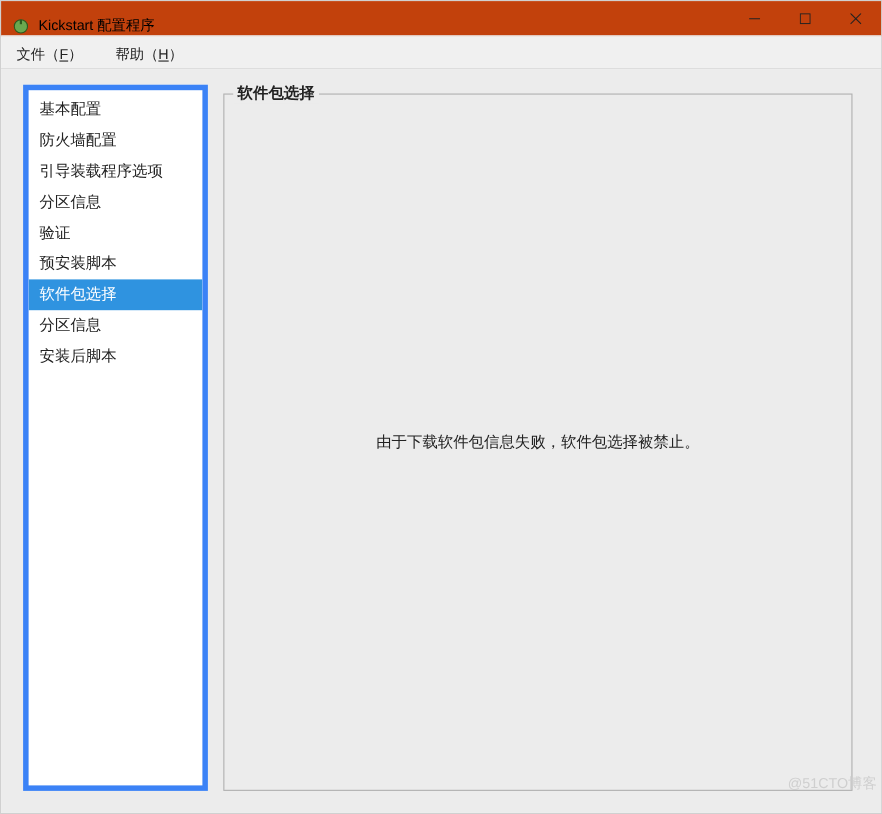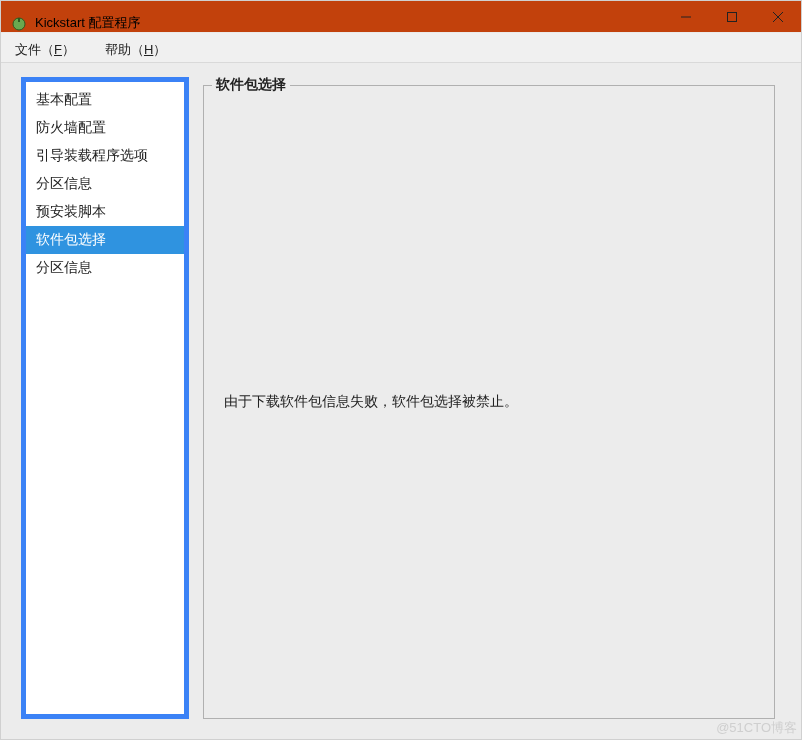--- a/index.html
+++ b/index.html
@@ -94,32 +94,32 @@
       background: #ececec;
       padding: 0 4px;
       font-weight: bold;
       font-size: 14px;
       color: #222;
     }
     .group-body {
       width: 100%; height: 100%;
       display: flex;
       align-items: center;
-      justify-content: flex-start;
+      justify-content: center;
       padding: 20px;
     }
     .message {
       color: #222;
       font-size: 14px;
       text-align: center;
     }
     .watermark {
       position: absolute;
       right: 4px;
-      bottom: 2px;
+      bottom: 18px;
       color: #cfcfcf;
       font-size: 13px;
       pointer-events: none;
     }
   </style>
 </head>
 <body>
 
 <div class="window">
   <div class="titlebar">
@@ -159,23 +159,25 @@
       <span>帮助</span><span>（<span class="underline">H</span>）</span>
     </div>
   </div>
 
   <div class="client">
     <div class="sidebar" id="sidebar">
         <div class="side-item">基本配置</div>
         <div class="side-item">防火墙配置</div>
         <div class="side-item">引导装载程序选项</div>
         <div class="side-item">分区信息</div>
+        <div class="side-item">验证</div>
         <div class="side-item">预安装脚本</div>
         <div class="side-item selected">软件包选择</div>
         <div class="side-item">分区信息</div>
+        <div class="side-item">安装后脚本</div>
       </div>
 
     <div class="content">
       <div class="group">
         <div class="group-legend">软件包选择</div>
         <div class="group-body">
           <div class="message">由于下载软件包信息失败，软件包选择被禁止。</div>
         </div>
       </div>
     </div>

